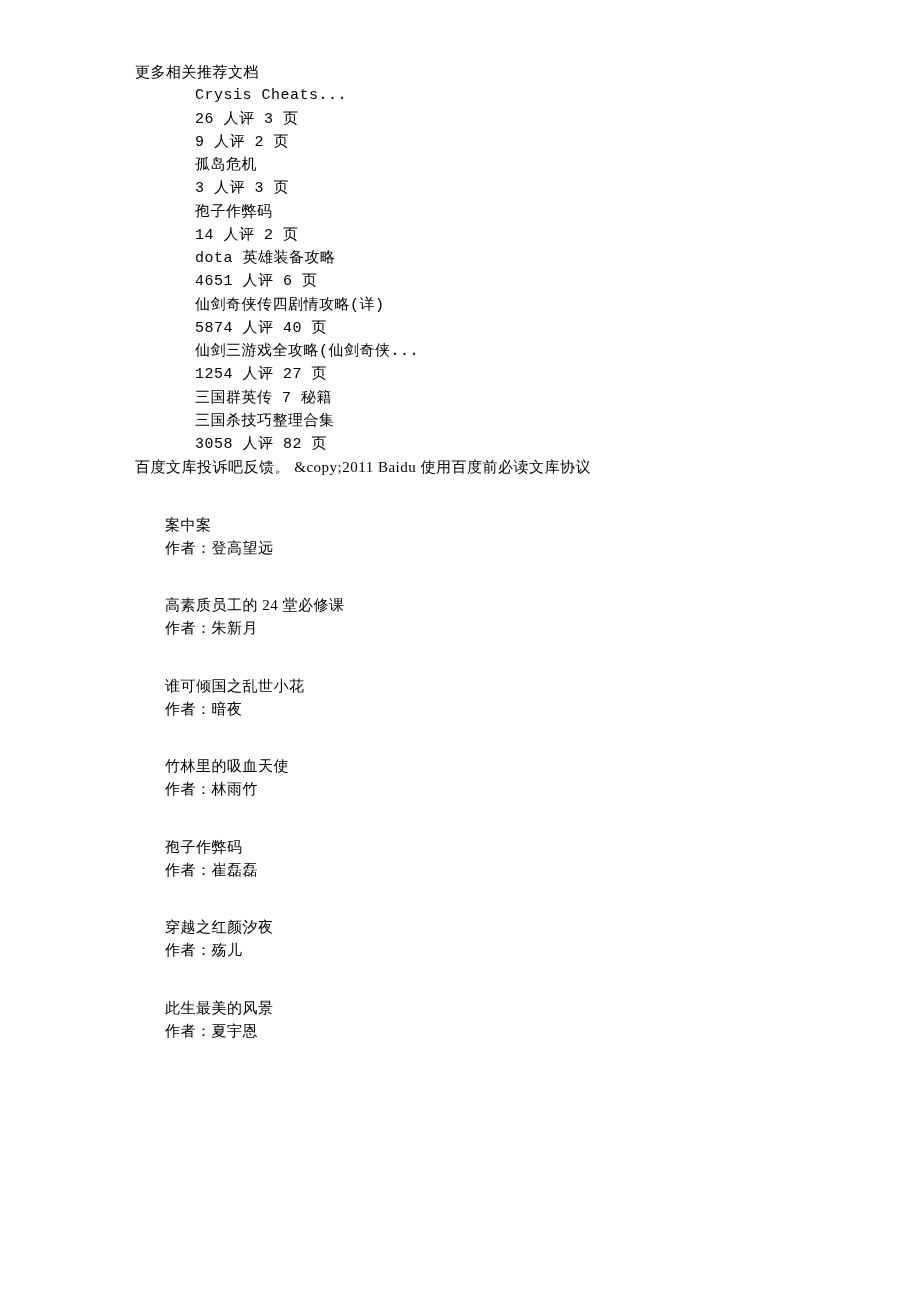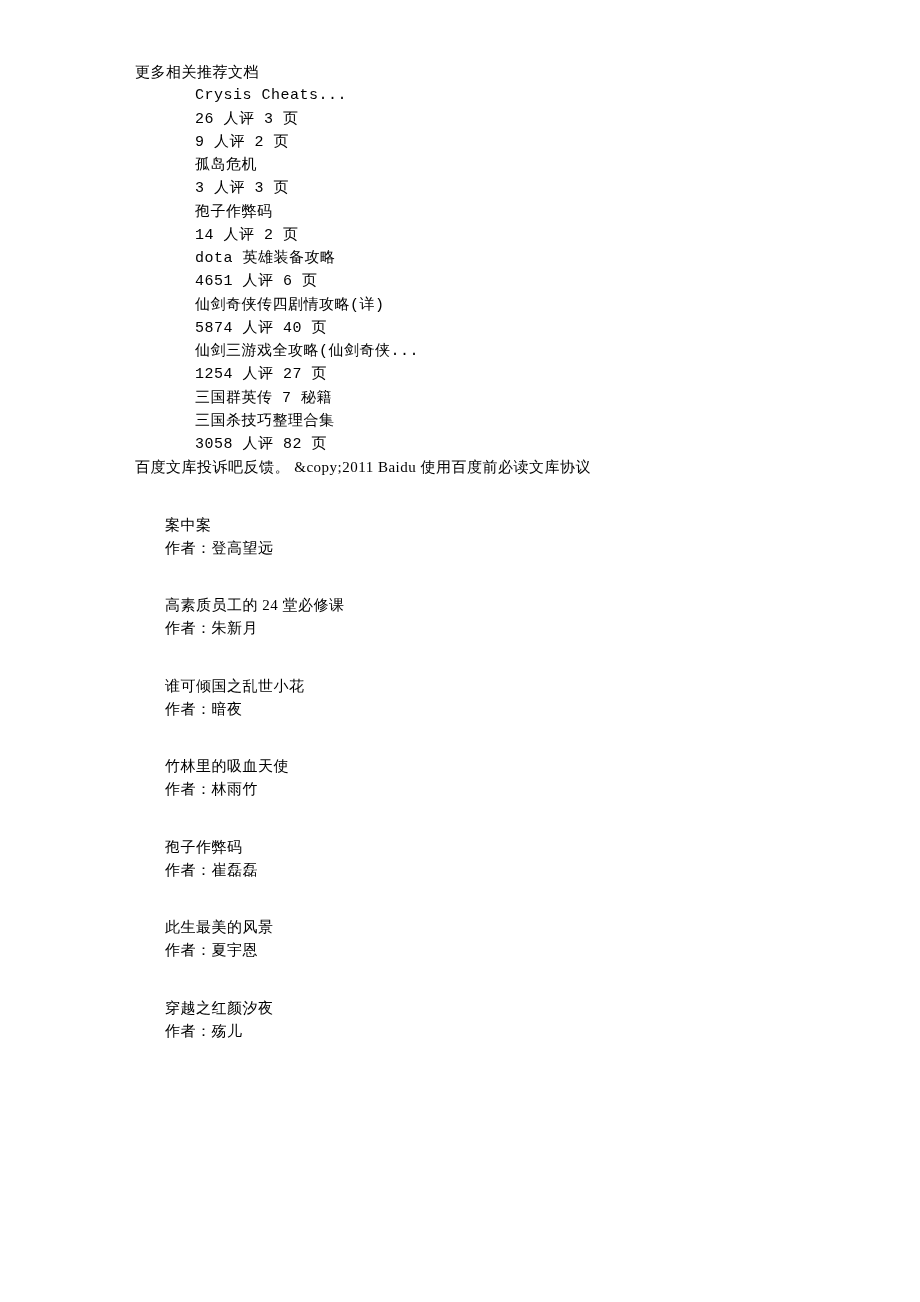--- a/index.html
+++ b/index.html
@@ -88,22 +88,22 @@
     <div class="line">竹林里的吸血天使</div>
     <div class="line"><span>作者：</span><span>林雨竹</span></div>
   </div>
 
   <div class="book-block">
     <div class="line">孢子作弊码</div>
     <div class="line"><span>作者：</span><span>崔磊磊</span></div>
   </div>
 
   <div class="book-block">
-    <div class="line">此生最美的风景</div>
-    <div class="line"><span>作者：</span><span>夏宇恩</span></div>
+    <div class="line">穿越之红颜汐夜</div>
+    <div class="line"><span>作者：</span><span>殇儿</span></div>
   </div>
 
   <div class="book-block">
-    <div class="line">穿越之红颜汐夜</div>
-    <div class="line"><span>作者：</span><span>殇儿</span></div>
+    <div class="line">此生最美的风景</div>
+    <div class="line"><span>作者：</span><span>夏宇恩</span></div>
   </div>
 
 </div>
 
 </body></html>

